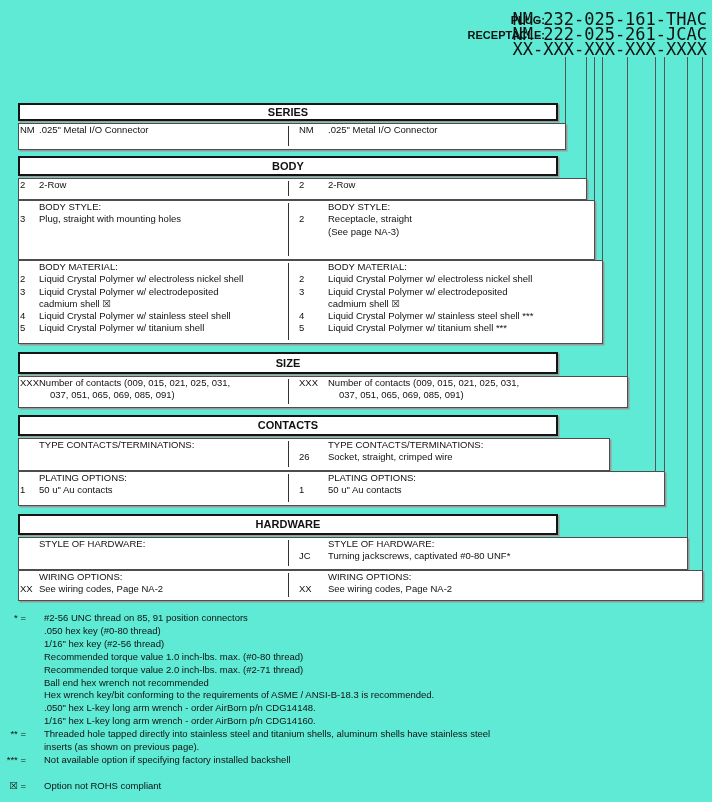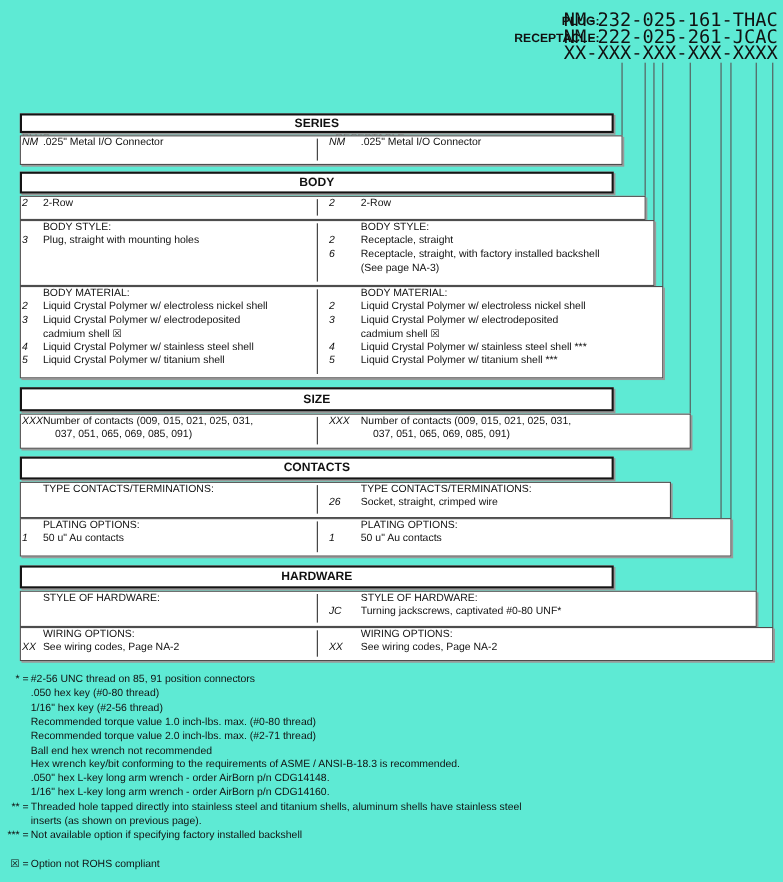--- a/index.html
+++ b/index.html
@@ -24,32 +24,32 @@
   
   .cbox {
     position:absolute; left:18px; box-sizing:border-box;
     border:1px solid #4d4d4d; background:#fff; box-shadow:1.5px 1.5px 0 #999;
     font-size:9.5px; line-height:12.3px;
   }
   .divider { position:absolute; left:269px; top:2px; bottom:3px; width:1px; background:#333; }
   .lcol { position:absolute; left:1px; width:266px; top:0; }
   .rcol { position:absolute; left:280px; right:2px; top:0; }
   .opt  { white-space:nowrap; }
-  .code { display:inline-block; width:19px; vertical-align:top;font-style:italic; }
+  .code { display:inline-block; width:19px; vertical-align:top; }
   .rcol .code { width:29px; }
   .optlabel { padding-left:19px; white-space:nowrap; }
   .rcol .optlabel { padding-left:29px; }
   .cont { padding-left:19px; white-space:nowrap; }
   .rcol .cont { padding-left:29px; }
   .cont.ind { padding-left:30px; }
   .rcol .cont.ind { padding-left:40px; }
   
   .footnote { position:absolute; left:0; font-size:9.5px; line-height:12.9px; }
   .fmark { position:absolute; left:0; width:26px; text-align:right; white-space:pre; }
-  .flines { margin-left:28px; white-space:nowrap; }
+  .flines { margin-left:44px; white-space:nowrap; }
 </style>
 </head>
 <body>
 
 <div class="page">
 
   <span class="pn-label" style="top:13px">PLUG:</span>
   <span class="pn-value" style="top:12px">NM-232-025-161-THAC</span>
   <span class="pn-label" style="top:28px">RECEPTACLE:</span>
   <span class="pn-value" style="top:27px">NM-222-025-261-JCAC</span>
@@ -93,21 +93,20 @@
 
   <div class="cbox" style="top:200px;width:577px;height:60px;padding-top:6px">
     <div class="divider"></div>
     <div class="lcol">
       <div class="optlabel">BODY STYLE:</div>
       <div class="opt"><span class="code">3</span><span>Plug, straight with mounting holes</span></div>
     </div>
     <div class="rcol">
       <div class="optlabel">BODY STYLE:</div>
       <div class="opt"><span class="code">2</span><span>Receptacle, straight</span></div>
-      <div class="opt"><span class="code">6</span><span>Receptacle, straight, with factory installed backshell</span></div>
       <div class="cont">(See page NA-3)</div>
     </div>
   </div>
 
   <div class="cbox" style="top:260px;width:585px;height:84px;padding-top:6px">
     <div class="divider"></div>
     <div class="lcol">
       <div class="optlabel">BODY MATERIAL:</div>
       <div class="opt"><span class="code">2</span><span>Liquid Crystal Polymer w/ electroless nickel shell</span></div>
       <div class="opt"><span class="code">3</span><span>Liquid Crystal Polymer w/ electrodeposited</span></div>

